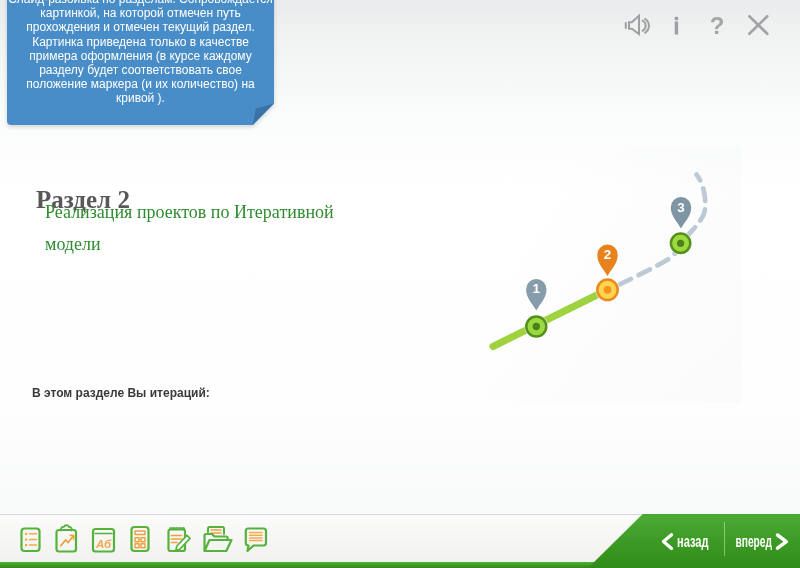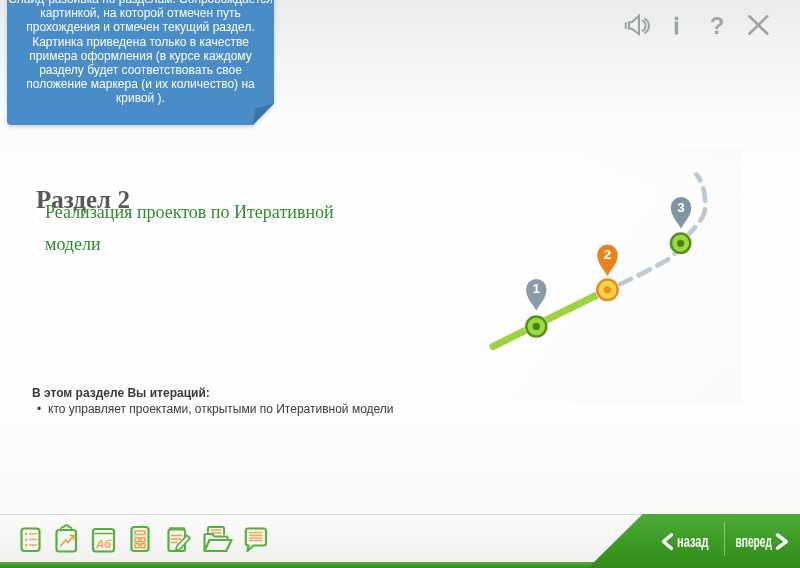--- a/index.html
+++ b/index.html
@@ -70,21 +70,20 @@
     <text x="96.3" y="143" text-anchor="middle" font-size="13.5" font-weight="bold" fill="#ffffff">1</text>
     <path d="M 167.5,126 C 163,118 157.3,113.7 157.3,104.7 A 10.2 10.2 0 1 1 177.7,104.7 C 177.7,113.7 172,118 167.5,126 Z" fill="#e8821c"></path>
     <text x="167.5" y="108.5" text-anchor="middle" font-size="13.5" font-weight="bold" fill="#ffffff">2</text>
     <path d="M 241,78.5 C 236.5,70.5 230.8,66.2 230.8,57.2 A 10.2 10.2 0 1 1 251.2,57.2 C 251.2,66.2 245.5,70.5 241,78.5 Z" fill="#7e95a4"></path>
     <text x="241" y="61.5" text-anchor="middle" font-size="13.5" font-weight="bold" fill="#ffffff">3</text>
   </g>
 </svg>
 
 <div class="abs" style="left:32px;top:385px;font-size:12px;line-height:16.4px;color:#3a3a3a;">
   <div style="font-weight:bold;">В этом разделе Вы итераций:</div>
-  <div><span style="display:inline-block;width:11px;padding-left:5px;">•</span>кто управляет проектами, открытыми по Итеративной модели</div>
 </div>
 
 <svg class="abs" style="left:0;top:505px;" width="800" height="63" viewBox="0 0 800 63">
   <defs>
     <linearGradient id="barG" x1="0" y1="0" x2="0" y2="1">
       <stop offset="0" stop-color="#fbfbfa"></stop>
         <stop offset="1" stop-color="#f1f2ef"></stop>
     </linearGradient>
     <linearGradient id="stripeG" x1="0" y1="0" x2="0" y2="1">
       <stop offset="0" stop-color="#52ae38"></stop>

